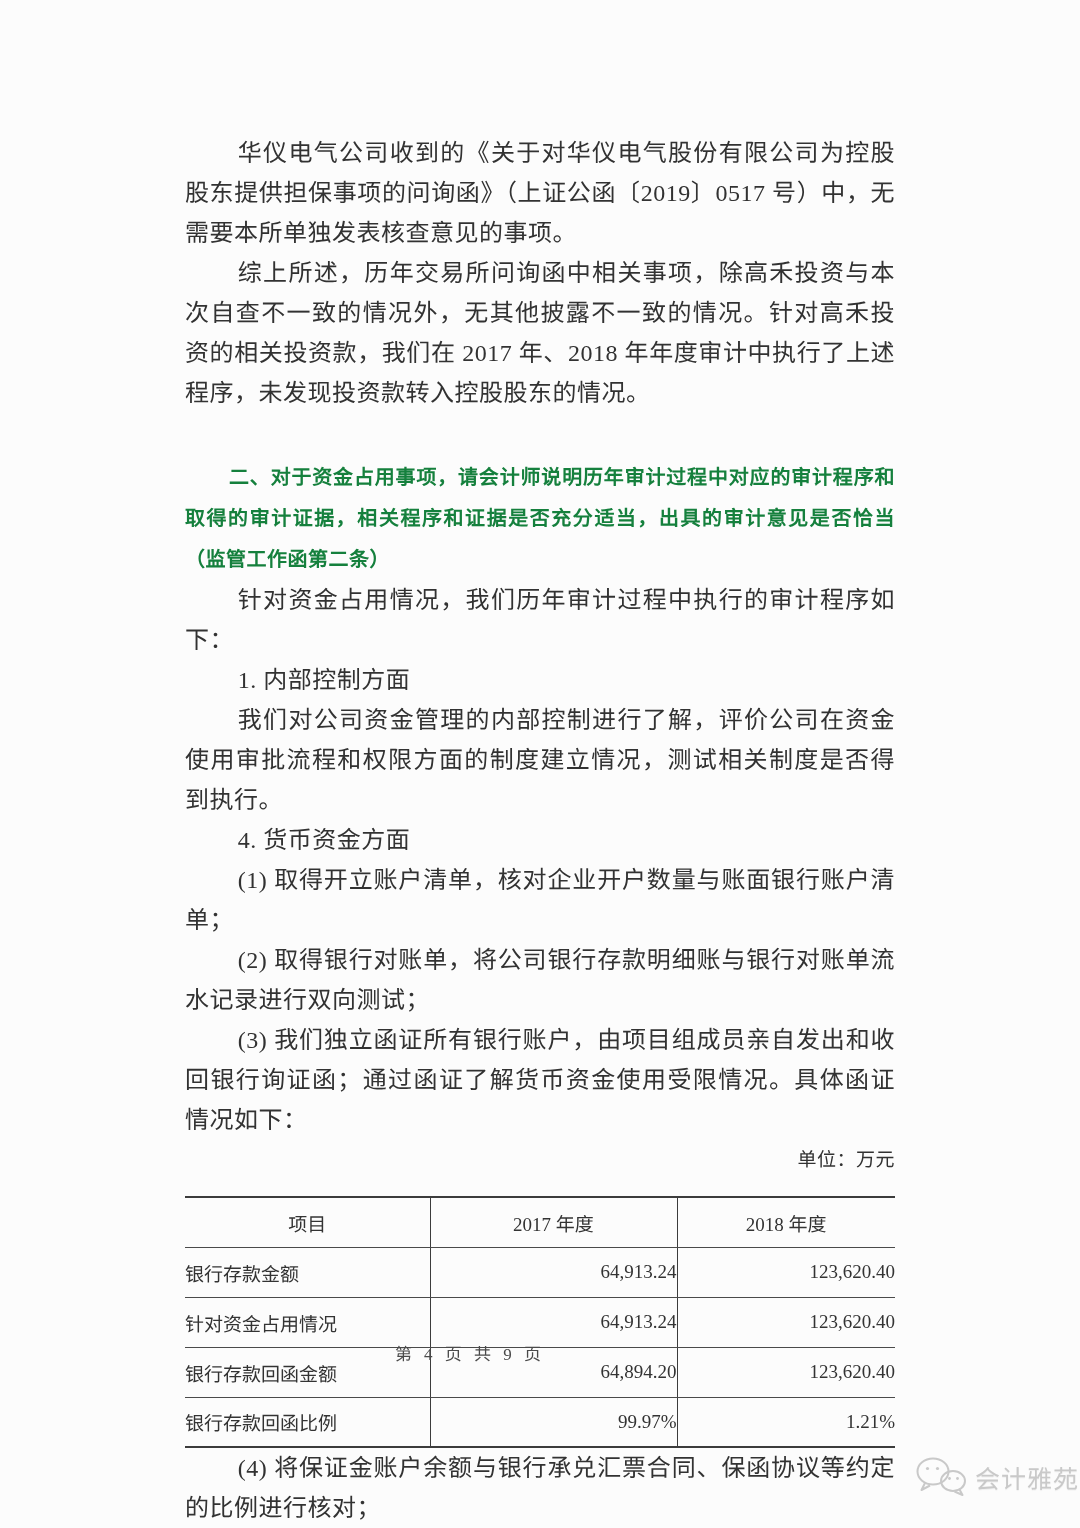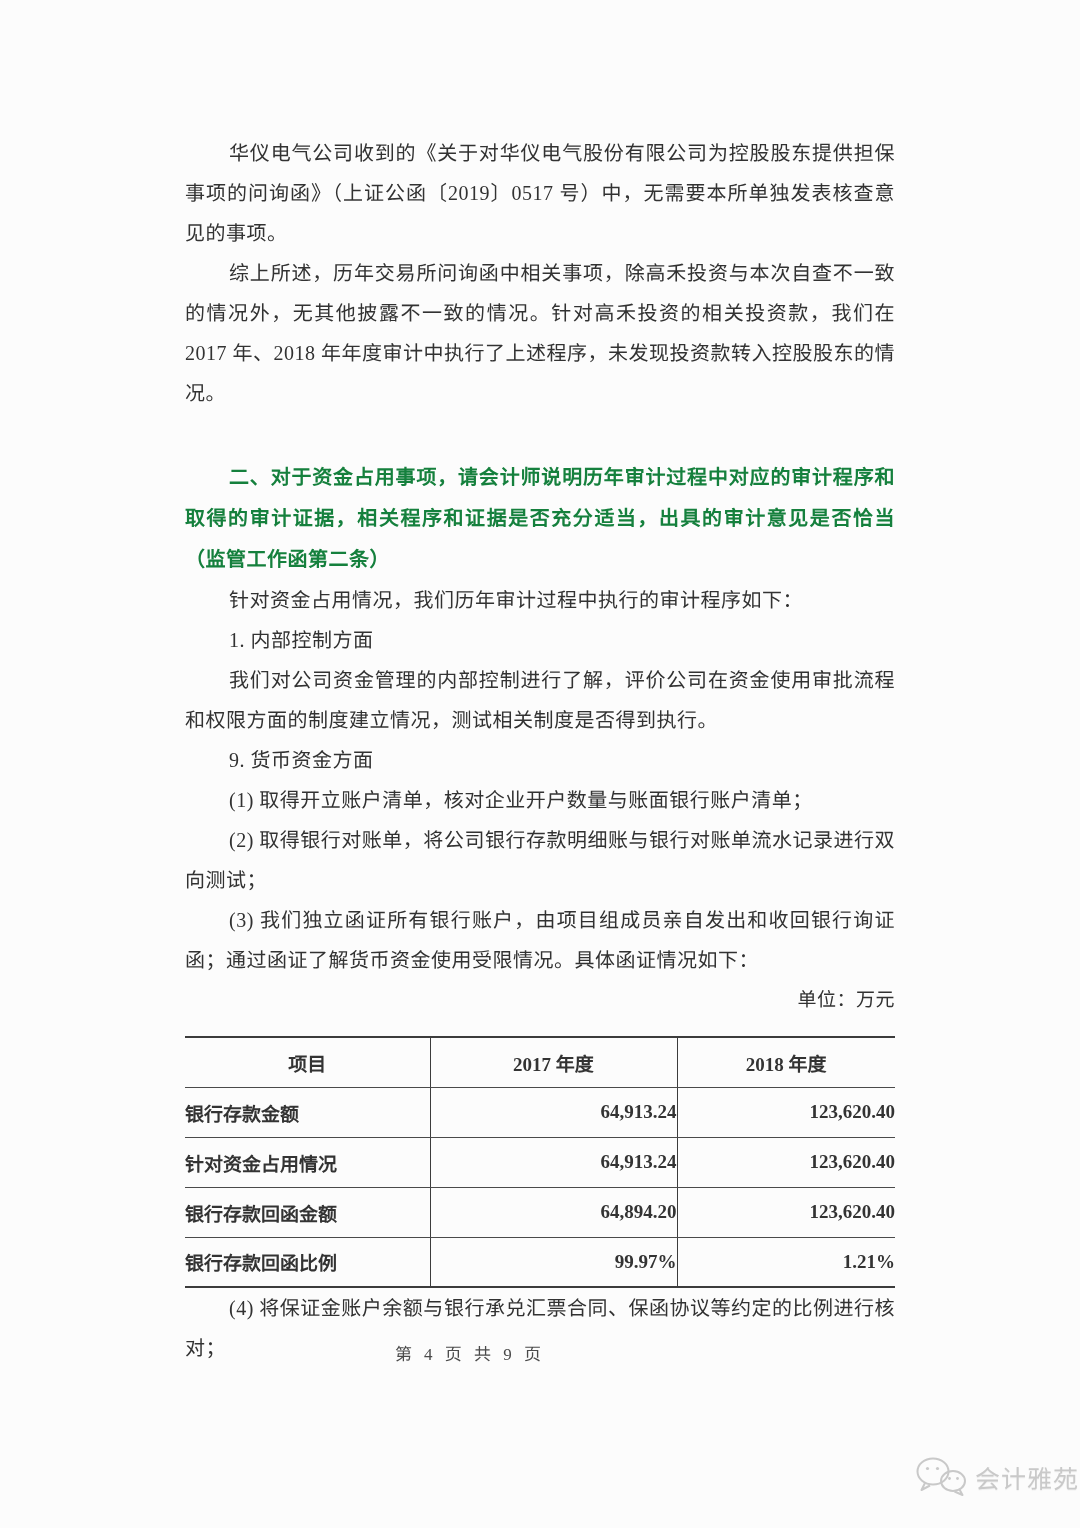--- a/index.html
+++ b/index.html
@@ -13,21 +13,21 @@
     color: #323232;
   }
   .content {
     position: absolute;
     left: 185px;
     top: 133px;
     width: 710px;
   }
   .content p {
     margin: 0;
-    font-size: 20px;
+    font-size: 24px;
     line-height: 40px;
     text-align: justify;
     letter-spacing: 0.5px;
   }
   .indent { text-indent: 2.2em; }
   .heading {
     font-family: "Liberation Sans", "DejaVu Sans", sans-serif;
     font-weight: bold;
     color: #15803d;
     font-size: 20px !important;
@@ -46,21 +46,21 @@
     border-top: 2px solid #3c3c3c;
     border-bottom: 2px solid #3c3c3c;
     table-layout: fixed;
   }
   table.conf col.c1 { width: 245px; }
   table.conf col.c2 { width: 247px; }
   table.conf col.c3 { width: 218px; }
   table.conf th, table.conf td {
     height: 50px;
     font-size: 19px;
-    font-weight: bold;
+    font-weight: normal;
     color: #333333;
     border-bottom: 1px solid #4a4a4a;
     padding: 0;
     box-sizing: border-box;
   }
   table.conf th { text-align: center; }
   table.conf th:nth-child(2), table.conf td:nth-child(2),
   table.conf th:nth-child(3), table.conf td:nth-child(3) {
     border-left: 1px solid #3c3c3c;
   }
@@ -99,21 +99,21 @@
   <div class="content">
 
     <p class="indent">华仪电气公司收到的《关于对华仪电气股份有限公司为控股股东提供担保事项的问询函》（上证公函〔2019〕0517 号）中，无需要本所单独发表核查意见的事项。</p>
     <p class="indent">综上所述，历年交易所问询函中相关事项，除高禾投资与本次自查不一致的情况外，无其他披露不一致的情况。针对高禾投资的相关投资款，我们在 2017 年、2018 年年度审计中执行了上述程序，未发现投资款转入控股股东的情况。</p>
 
     <p class="indent heading">二、对于资金占用事项，请会计师说明历年审计过程中对应的审计程序和取得的审计证据，相关程序和证据是否充分适当，出具的审计意见是否恰当（监管工作函第二条）</p>
 
     <p class="indent">针对资金占用情况，我们历年审计过程中执行的审计程序如下：</p>
     <p class="indent">1. 内部控制方面</p>
     <p class="indent">我们对公司资金管理的内部控制进行了解，评价公司在资金使用审批流程和权限方面的制度建立情况，测试相关制度是否得到执行。</p>
-    <p class="indent">9. 货币资金方面</p>
+    <p class="indent">4. 货币资金方面</p>
     <p class="indent">(1) 取得开立账户清单，核对企业开户数量与账面银行账户清单；</p>
     <p class="indent">(2) 取得银行对账单，将公司银行存款明细账与银行对账单流水记录进行双向测试；</p>
     <p class="indent">(3) 我们独立函证所有银行账户，由项目组成员亲自发出和收回银行询证函；通过函证了解货币资金使用受限情况。具体函证情况如下：</p>
 
     <p class="unit">单位：万元</p>
 
     <table class="conf">
       <colgroup>
           <col class="c1">
           <col class="c2">

